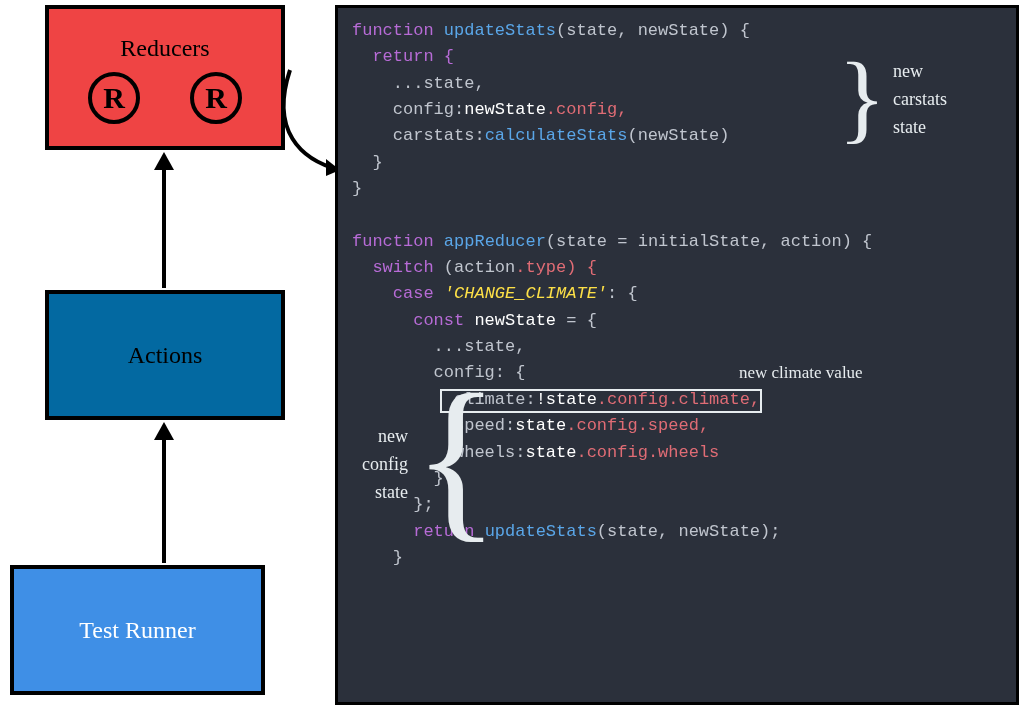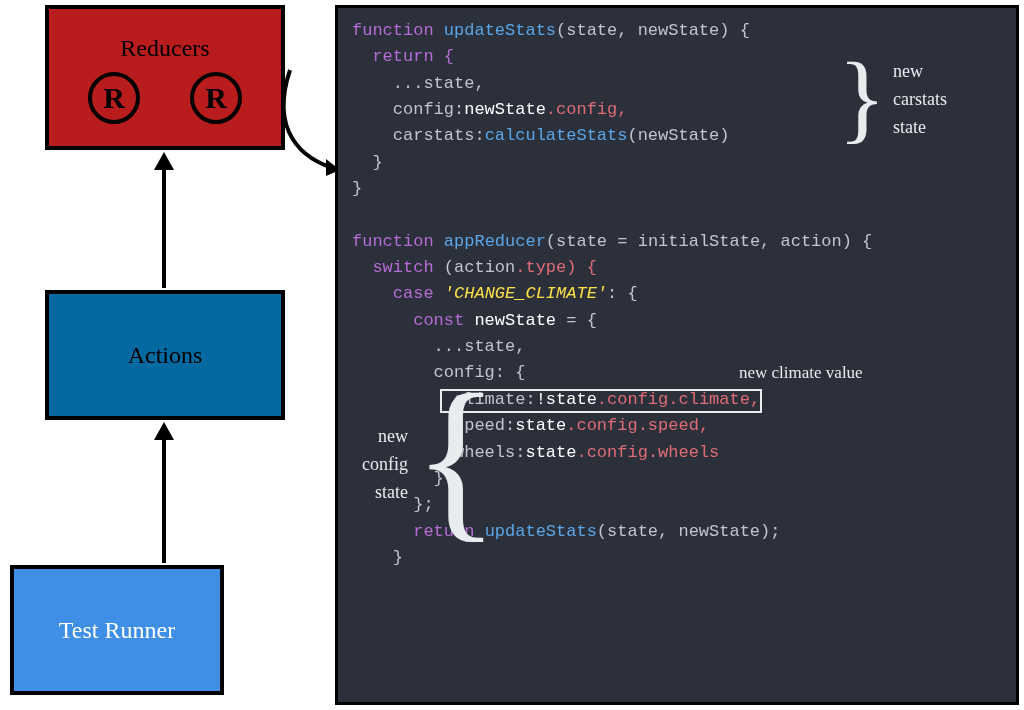--- a/index.html
+++ b/index.html
@@ -16,36 +16,36 @@
     position: absolute;
     border: 4px solid #000;
     display: flex;
     align-items: center;
     justify-content: center;
     font-size: 24px;
     color: #000;
   }
   .reducers {
     left: 45px; top: 5px; width: 240px; height: 145px;
-    background: #b91c1c;
+    background: #ef4444;
     flex-direction: column;
   }
   .reducers .title { margin-top: 4px; }
   .ricons { display: flex; gap: 50px; margin-top: 10px; }
   .ricon {
     width: 52px; height: 52px; border: 4px solid #000; border-radius: 50%;
     display: flex; align-items: center; justify-content: center;
     font-family: Georgia, serif; font-weight: bold; font-size: 30px;
   }
   .actions {
     left: 45px; top: 290px; width: 240px; height: 130px;
     background: #0369a1;
   }
   .runner {
-    left: 10px; top: 565px; width: 214px; height: 130px;
+    left: 10px; top: 565px; width: 255px; height: 130px;
     background: #3f8fe6; color: #fff;
   }
   .arrow-shaft {
     position: absolute; width: 4px; background: #000;
   }
   .arrow-head-up {
     position: absolute; width: 0; height: 0;
     border-left: 10px solid transparent;
     border-right: 10px solid transparent;
     border-bottom: 18px solid #000;

